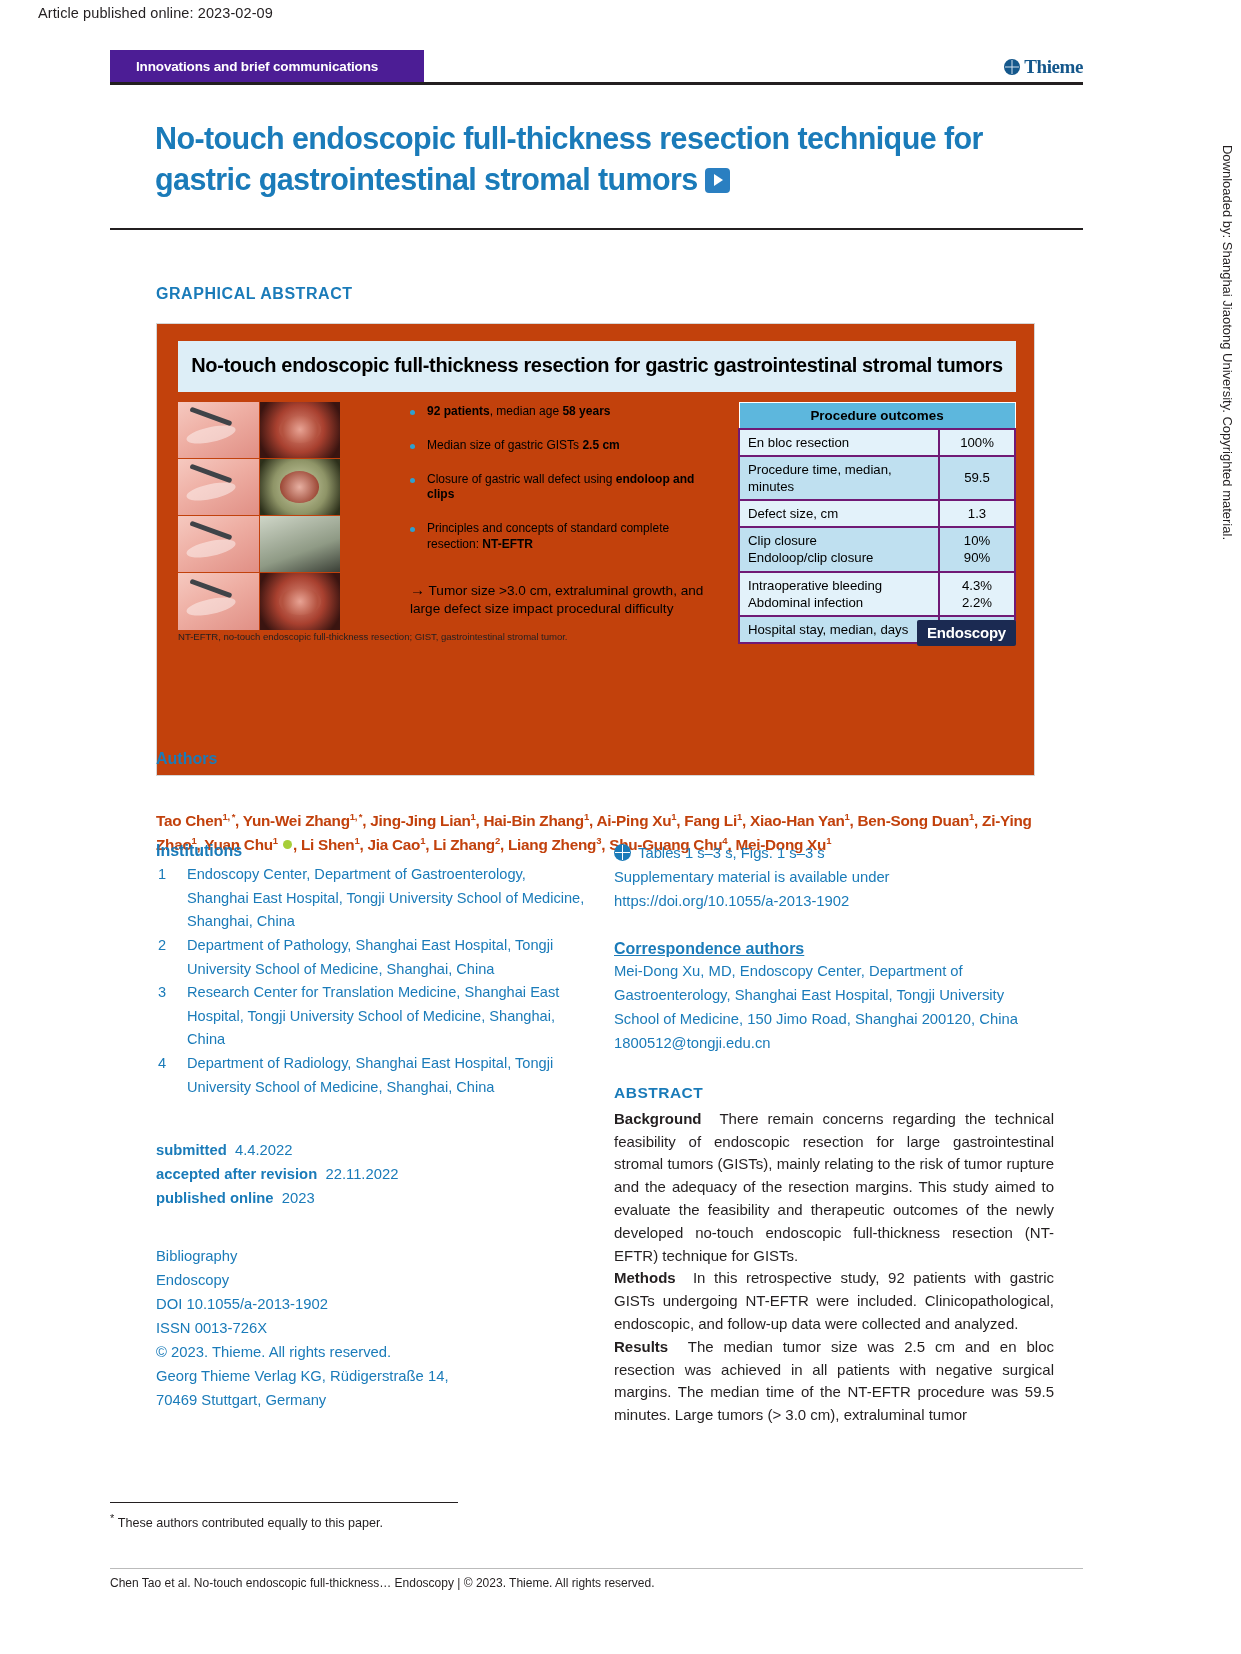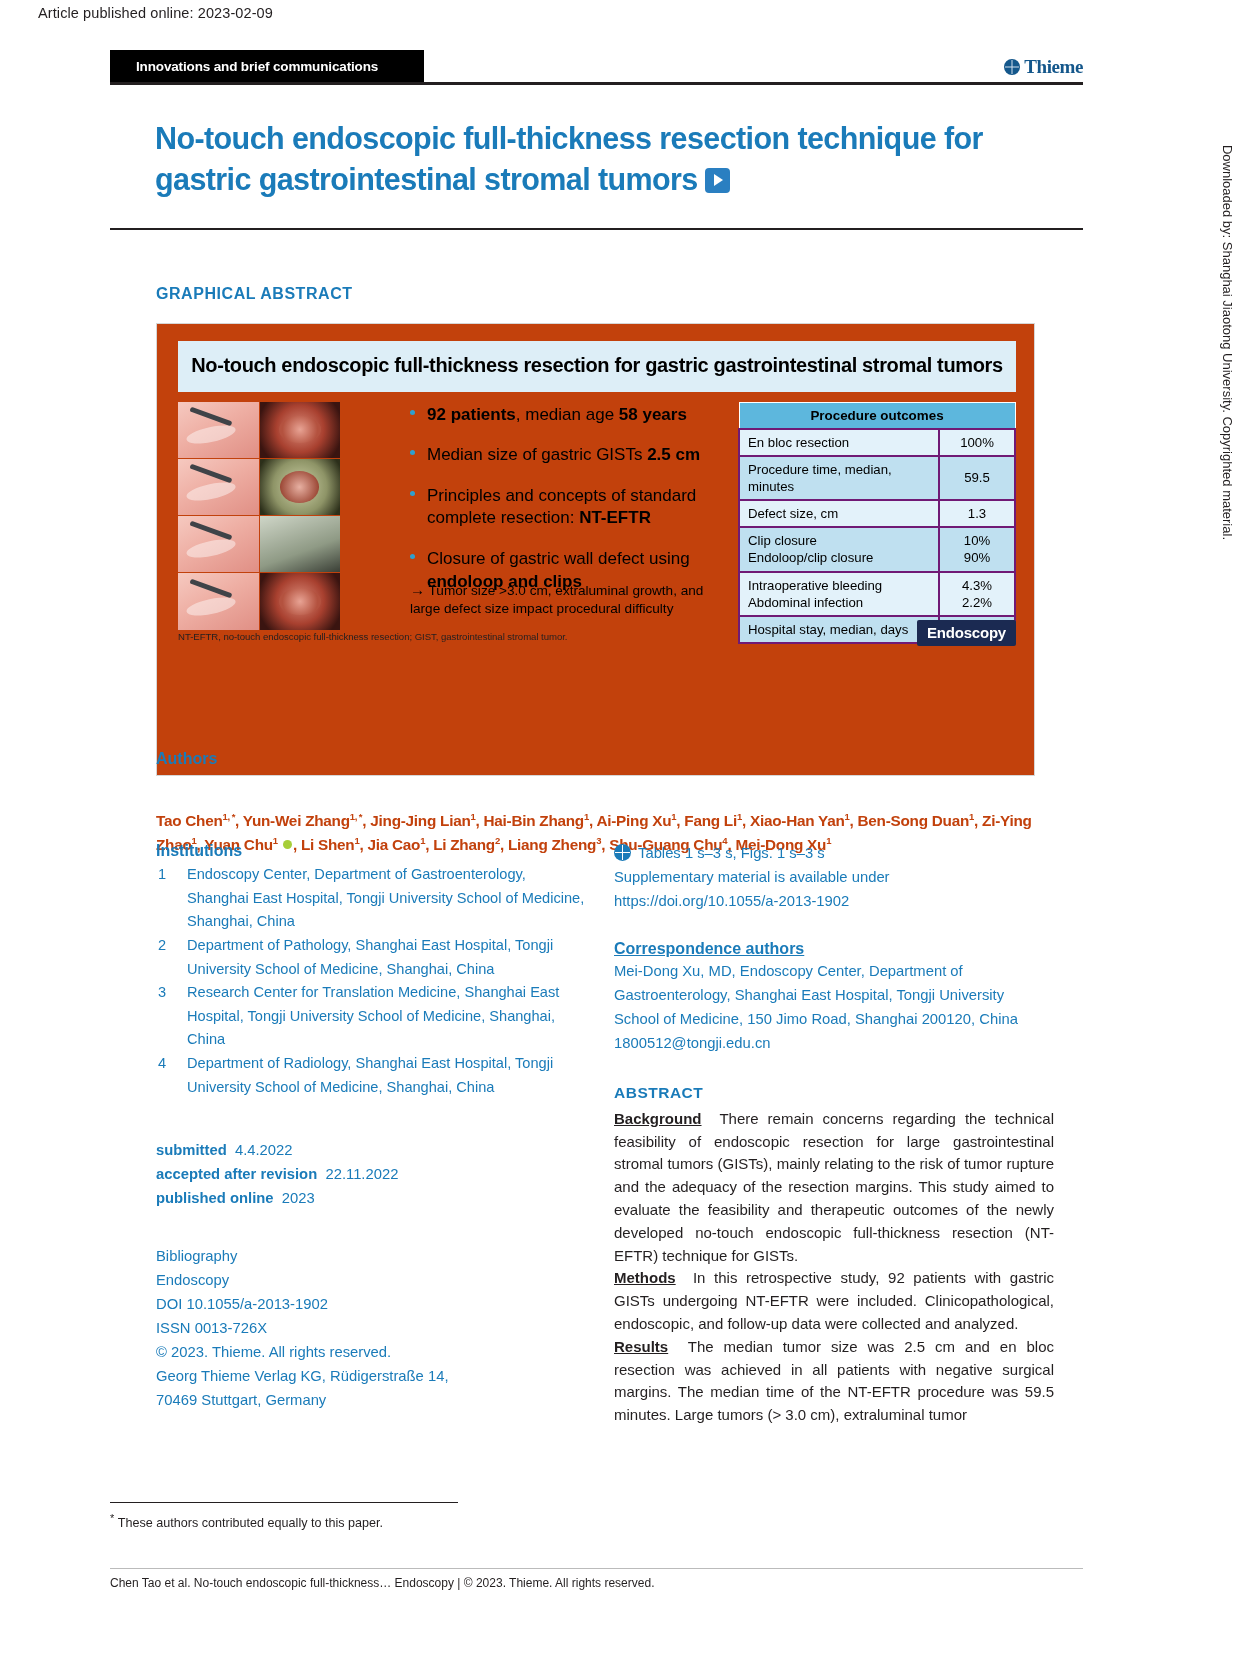--- a/index.html
+++ b/index.html
@@ -18,21 +18,21 @@
   .pub-online {
     position:absolute; left:38px; top:5px;
     font-size:14.5px; color:#231f20; letter-spacing:.1px;
   }
 
   
   .header-wrap { position:absolute; left:0; top:50px; width:1241px; height:36px; }
   .cat-tab {
     position:absolute; left:110px; top:0;
     width:314px; height:32px;
-    background:#000000;
+    background:#4c1d95;
     display:flex; align-items:center;
   }
   .cat-tab span {
     color:#ffffff; font-weight:bold; font-size:13.5px;
     padding-left:26px; letter-spacing:-.15px;
   }
   .header-rule {
     position:absolute; left:110px; top:32px; width:973px; height:3px;
     background:#231f20;
   }
@@ -122,21 +122,21 @@
   .im.endo2 { background:radial-gradient(circle at 50% 50%, #cfd3a8 0%, #8e9467 55%, #2c2f1a 92%); }
   .im.endo2:after{
     content:""; position:absolute; left:26%; top:22%; width:48%; height:56%;
     border-radius:50%; background:radial-gradient(circle,#e7b0a2 0%,#9d4a38 75%);
   }
   .im.clip { background:linear-gradient(160deg,#cfd6c8 0%,#8f9a85 60%,#3a3f36 100%); }
 
   
   .ga-bullets {
     position:absolute; left:232px; top:2px; width:310px;
-    font-size:17px; color:#000; line-height:1.33;
+    font-size:12px; color:#000; line-height:1.33;
   }
   .ga-bullets li {
     position:relative; list-style:none; margin:0 0 18px 0; padding-left:17px;
   }
   .ga-bullets li:before{
     content:""; position:absolute; left:0; top:6px;
     width:5px; height:5px; border-radius:50%; background:#2f9fd0;
   }
   .ga-bullets ul { margin:0; padding:0; }
   .ga-arrow {
@@ -214,21 +214,21 @@
   }
   .supp .globe-ic:before{
     content:""; position:absolute; left:1px; top:8px; width:15px; height:1.3px; background:#ffffff;
   }
   .corr-h { margin-top:26px; font-size:16px; font-weight:bold; color:#1a7bb9;text-decoration:underline; }
   .corr-body { color:#1a7bb9; font-size:14.8px; line-height:1.62; margin-top:2px; }
 
   .abs-h { margin-top:28px; font-size:15.5px; font-weight:bold; color:#1a7bb9; letter-spacing:.5px; }
   .abs-body { margin-top:6px; font-size:15px; line-height:1.52; color:#231f20; text-align:justify; }
   .abs-body p { margin:0; }
-  .abs-body b { font-weight:bold;text-decoration:underline; }
+  .abs-body b { font-weight:bold; }
 
   
   .foot-rule { position:absolute; left:110px; top:1502px; width:348px; height:1px; background:#231f20; }
   .foot-note {
     position:absolute; left:110px; top:1512px; width:440px;
     font-size:12.6px; color:#231f20;
   }
   .foot-note sup { font-size:11px; }
   .foot-rule2 { position:absolute; left:110px; top:1568px; width:973px; height:1px; background:#bbbbbb; }
   .foot-cite {
@@ -283,22 +283,22 @@
           <div class="im draw"></div>
           <div class="im clip"></div>
           <div class="im draw"></div>
           <div class="im endo"></div>
         </div>
 
         <div class="ga-bullets">
           <ul>
             <li><b>92 patients</b>, median age <b>58 years</b></li>
             <li>Median size of gastric GISTs <b>2.5 cm</b></li>
+            <li>Closure of gastric wall defect using <b>endoloop and clips</b></li>
             <li>Principles and concepts of standard complete resection: <b>NT-EFTR</b></li>
-            <li>Closure of gastric wall defect using <b>endoloop and clips</b></li>
           </ul>
         </div>
 
         <div class="ga-arrow">
           <span class="ar">→</span>
           <span>Tumor size &gt;3.0 cm, extraluminal growth, and large defect size impact procedural difficulty</span>
         </div>
 
         <table class="ga-table">
           <thead>

